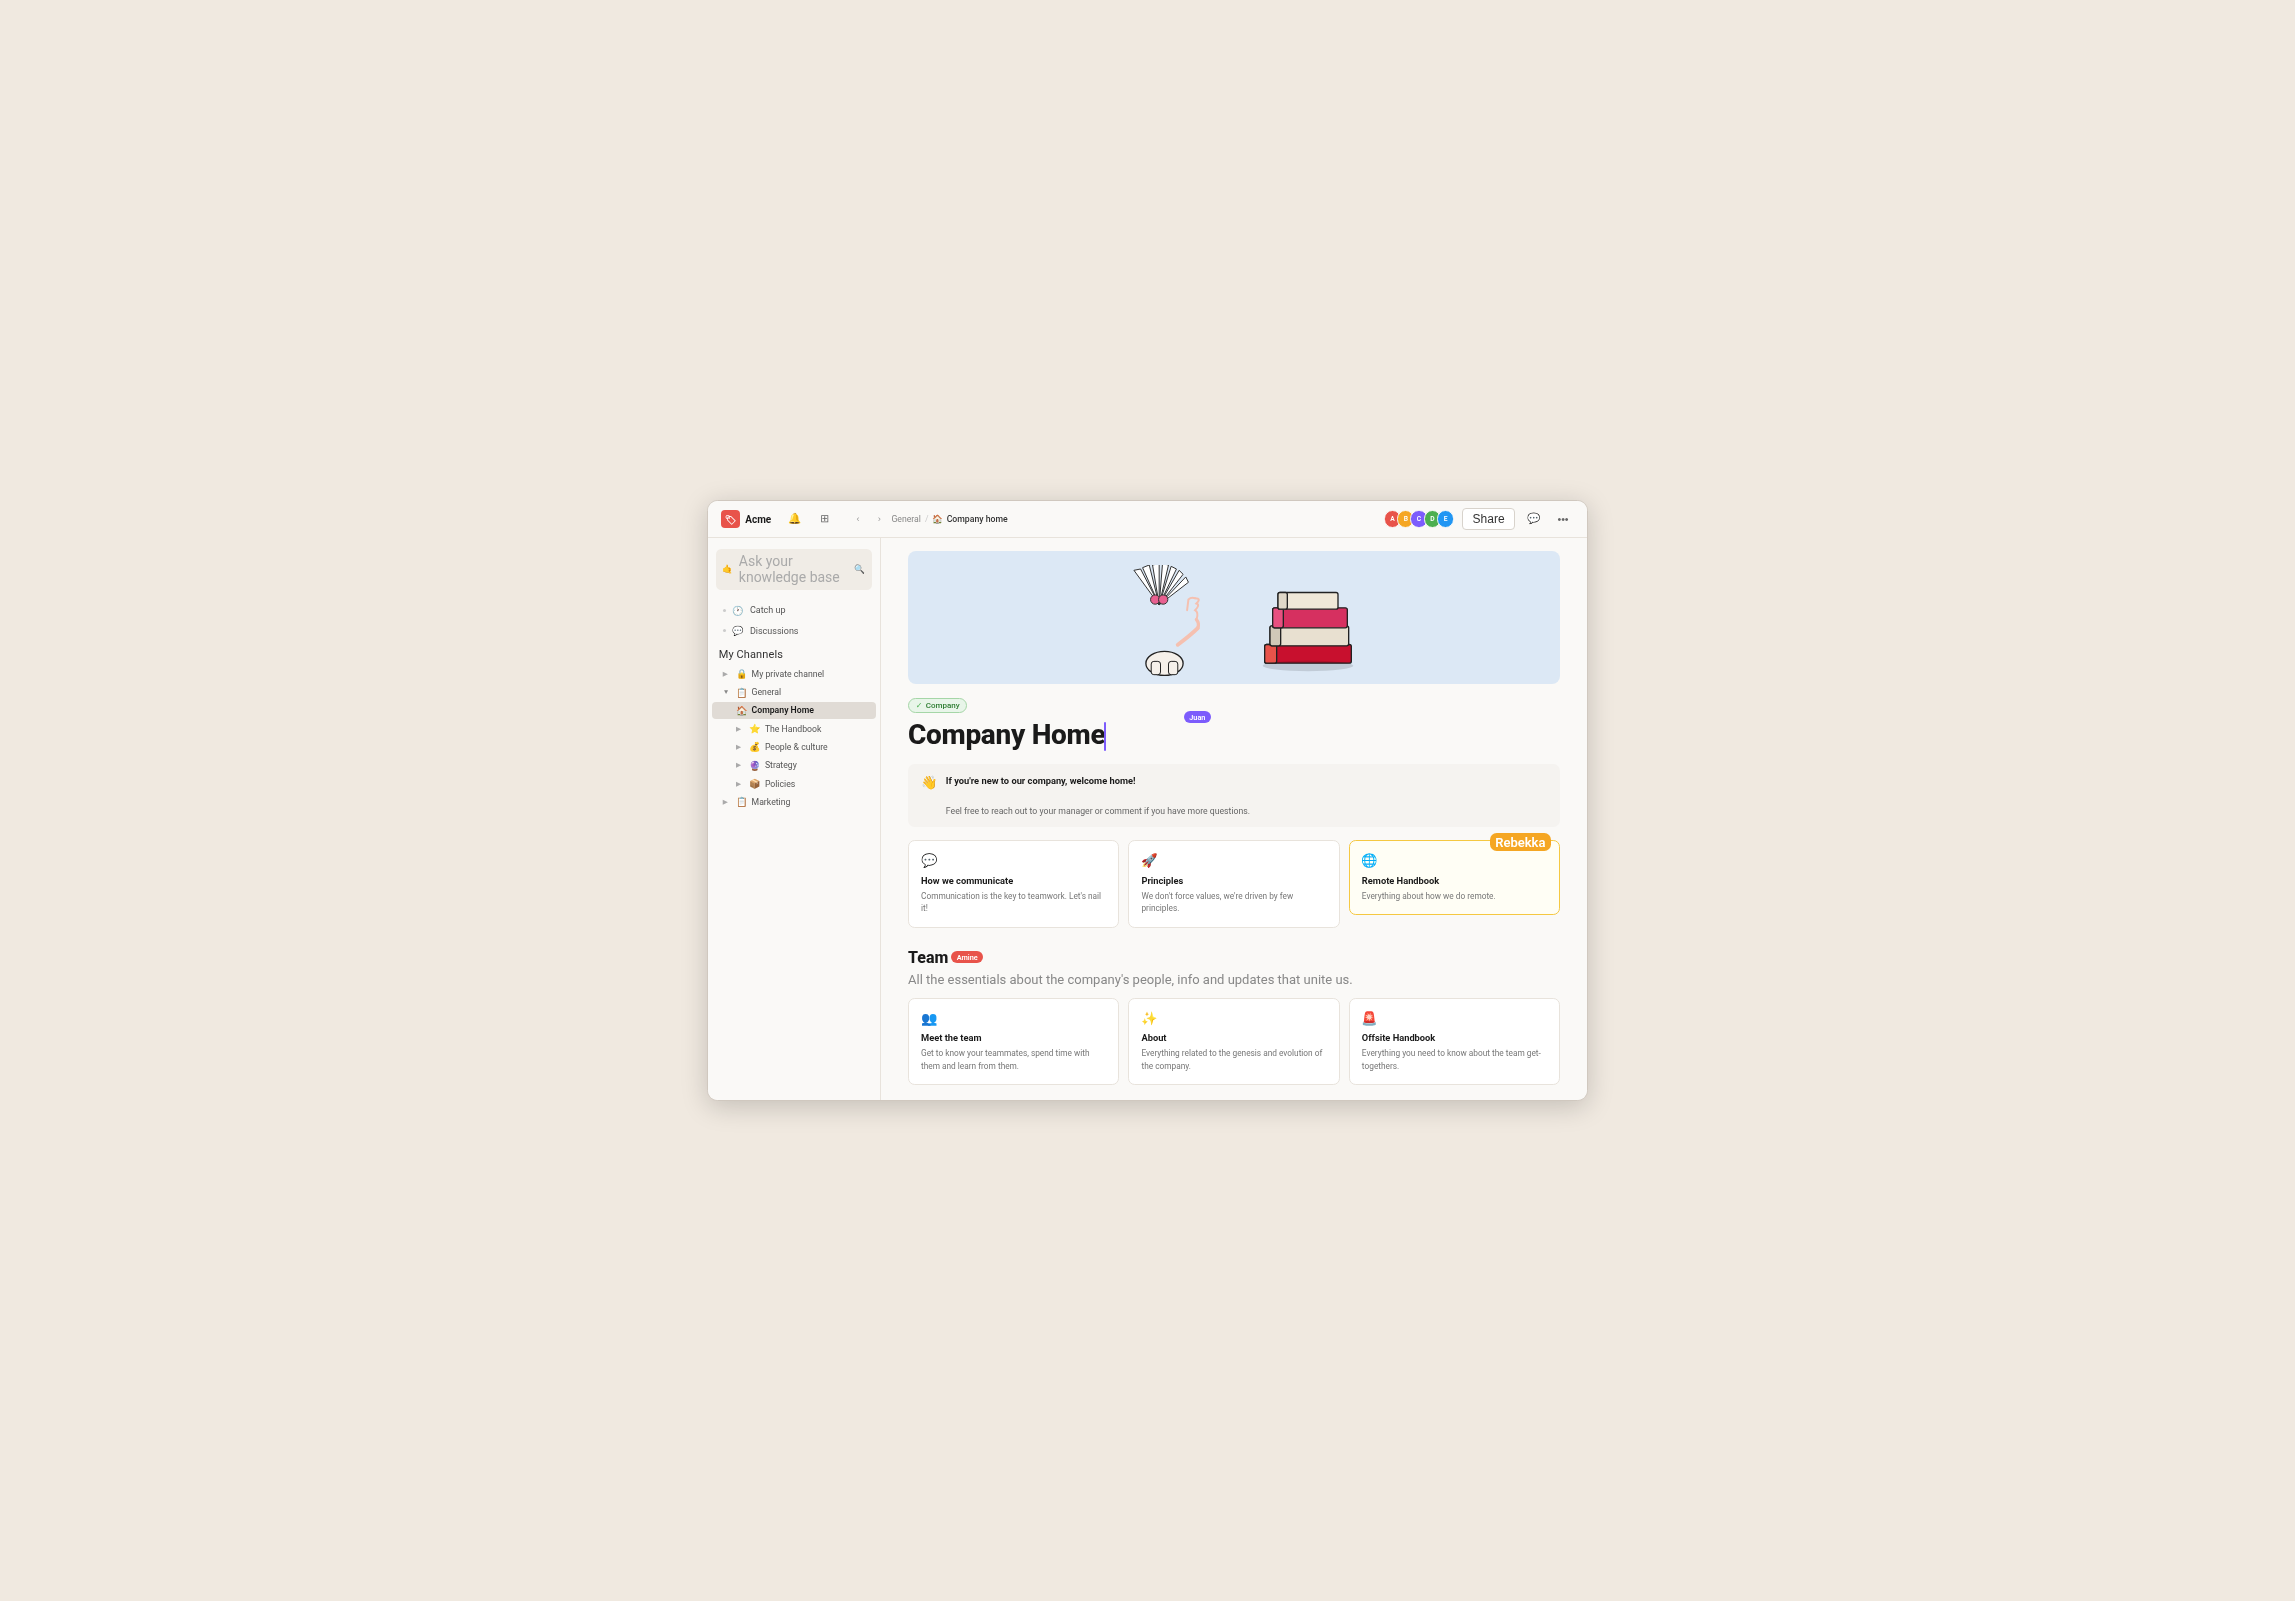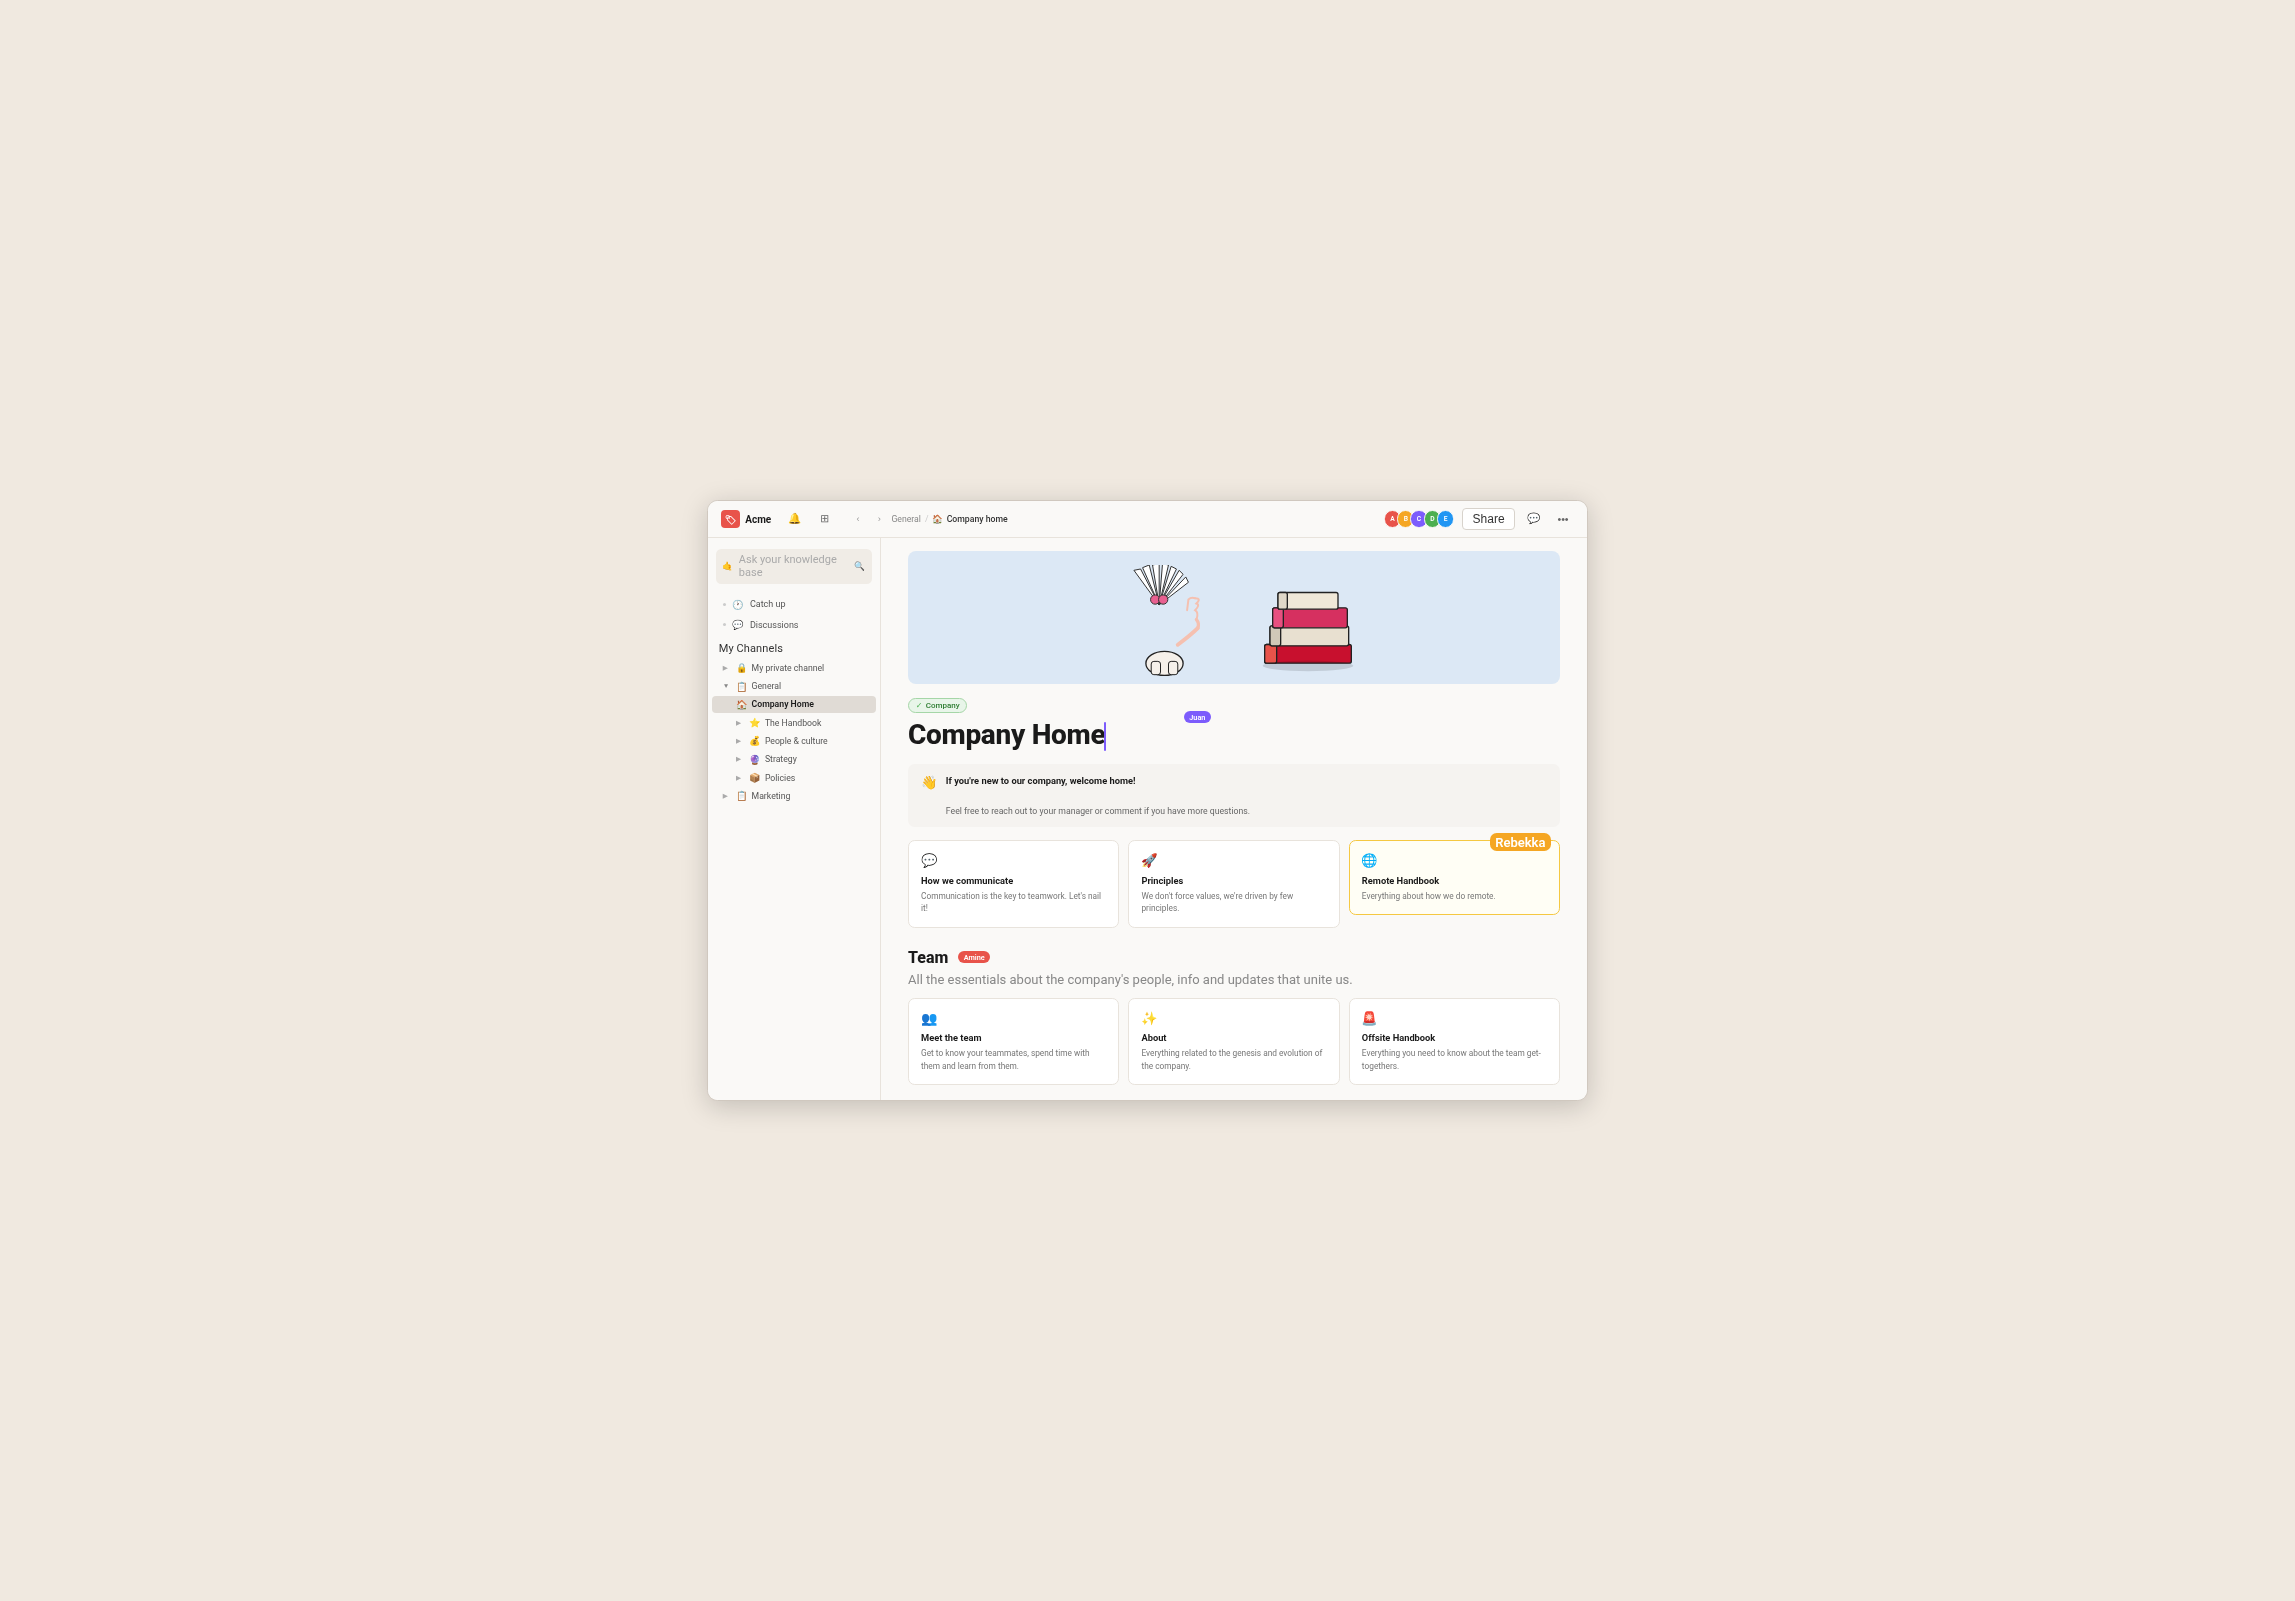--- a/index.html
+++ b/index.html
@@ -154,21 +154,21 @@
       margin: 0 8px 10.7px 8px;
       display: flex;
       align-items: center;
       gap: 5.3px;
       background: #f0ece6;
       border-radius: 5.3px;
       padding: 4.7px 6.7px;
       cursor: text;
     }
     .sidebar-search-text {
-      font-size: 11px;
+      font-size: 14px;
       color: #aaa;
       flex: 1;
     }
     .sidebar-search-icon { color: #bbb; font-size: 8.7px; }
     .sidebar-item {
       display: flex;
       align-items: center;
       gap: 5.3px;
       padding: 4px 10.7px;
       cursor: pointer;
@@ -342,21 +342,21 @@
       border-radius: 6.7px;
       position: absolute;
       top: -6.7px;
       right: 9.3px;
     }
 
     
     .section-heading-row {
       display: flex;
       align-items: center;
-      gap: 10px;
+      gap: 3px;
       margin-bottom: 5.3px;
       position: relative;
     }
     .section-title {
       font-size: 16px;
       font-weight: 800;
       color: #1a1a1a;
     }
     .amine-badge {
       background: #e8534a;

